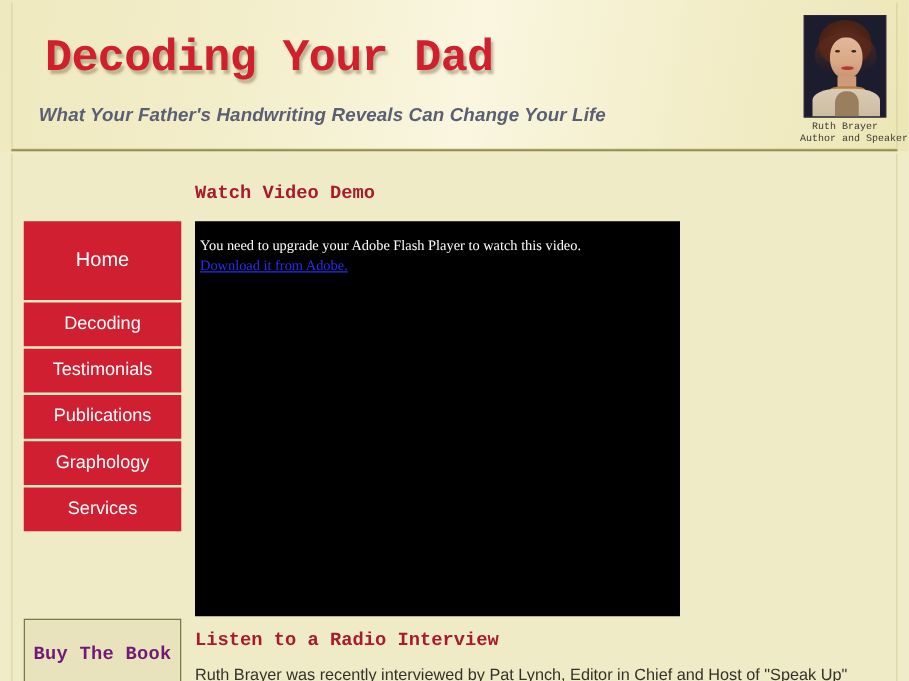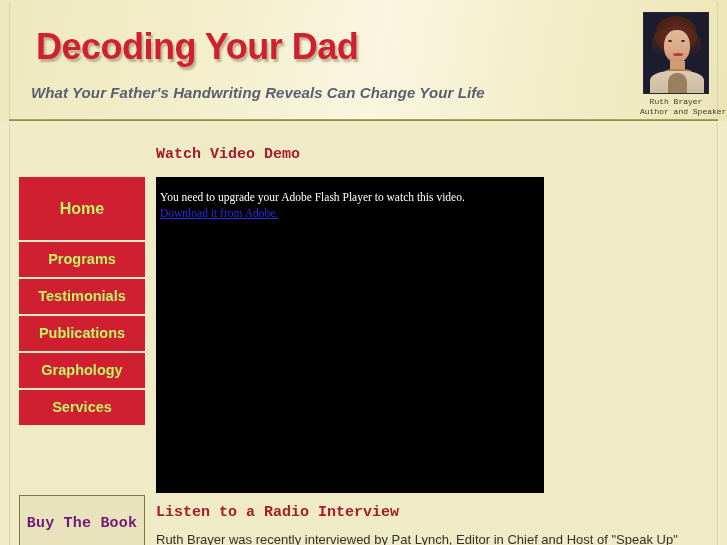--- a/index.html
+++ b/index.html
@@ -36,21 +36,21 @@
     width: 709px;
     height: 116px;
     border-left: 1px solid #d9d3a4;
     border-right: 1px solid #d9d3a4;
     box-sizing: border-box;
   }
   .site-title {
     position: absolute;
     left: 26px;
     top: 24px;
-    font-family: Liberation Sans, sans-serif;
+    font-family: Liberation Mono, monospace;
     font-weight: bold;
     font-size: 36px;
     letter-spacing: -0.5px;
     color: #d01f2d;
     text-shadow: 2px 3px 2px rgba(140,130,95,0.55);
     white-space: nowrap;
   }
   .site-tagline {
     position: absolute;
     left: 21px;
@@ -163,23 +163,23 @@
   .sidebar {
     position: absolute;
     left: 9px;
     top: 54px;
     width: 126px;
   }
   .nav-btn {
     display: block;
     width: 126px;
     background: #cf1f31;
-    color: #bef264;
+    color: #ffffff;
     font-family: "Liberation Sans", sans-serif;
-    font-weight: bold;
+    font-weight: normal;
     font-size: 14.5px;
     text-align: center;
     line-height: 35px;
     height: 35px;
     margin-bottom: 2px;
     box-sizing: border-box;
     cursor: pointer;
     user-select: none;
   }
   .nav-btn.home {
@@ -306,21 +306,21 @@
     <div class="header-rule"></div>
   </div>
 
   <div class="body-wrap">
 
     <div class="sidebar">
       <div class="nav-btn home">
         <span>Home</span>
       </div>
       <div class="nav-btn">
-        <span>Programs</span>
+        <span>Decoding</span>
       </div>
       <div class="nav-btn">
         <span>Testimonials</span>
       </div>
       <div class="nav-btn">
         <span>Publications</span>
       </div>
       <div class="nav-btn">
         <span>Graphology</span>
       </div>

